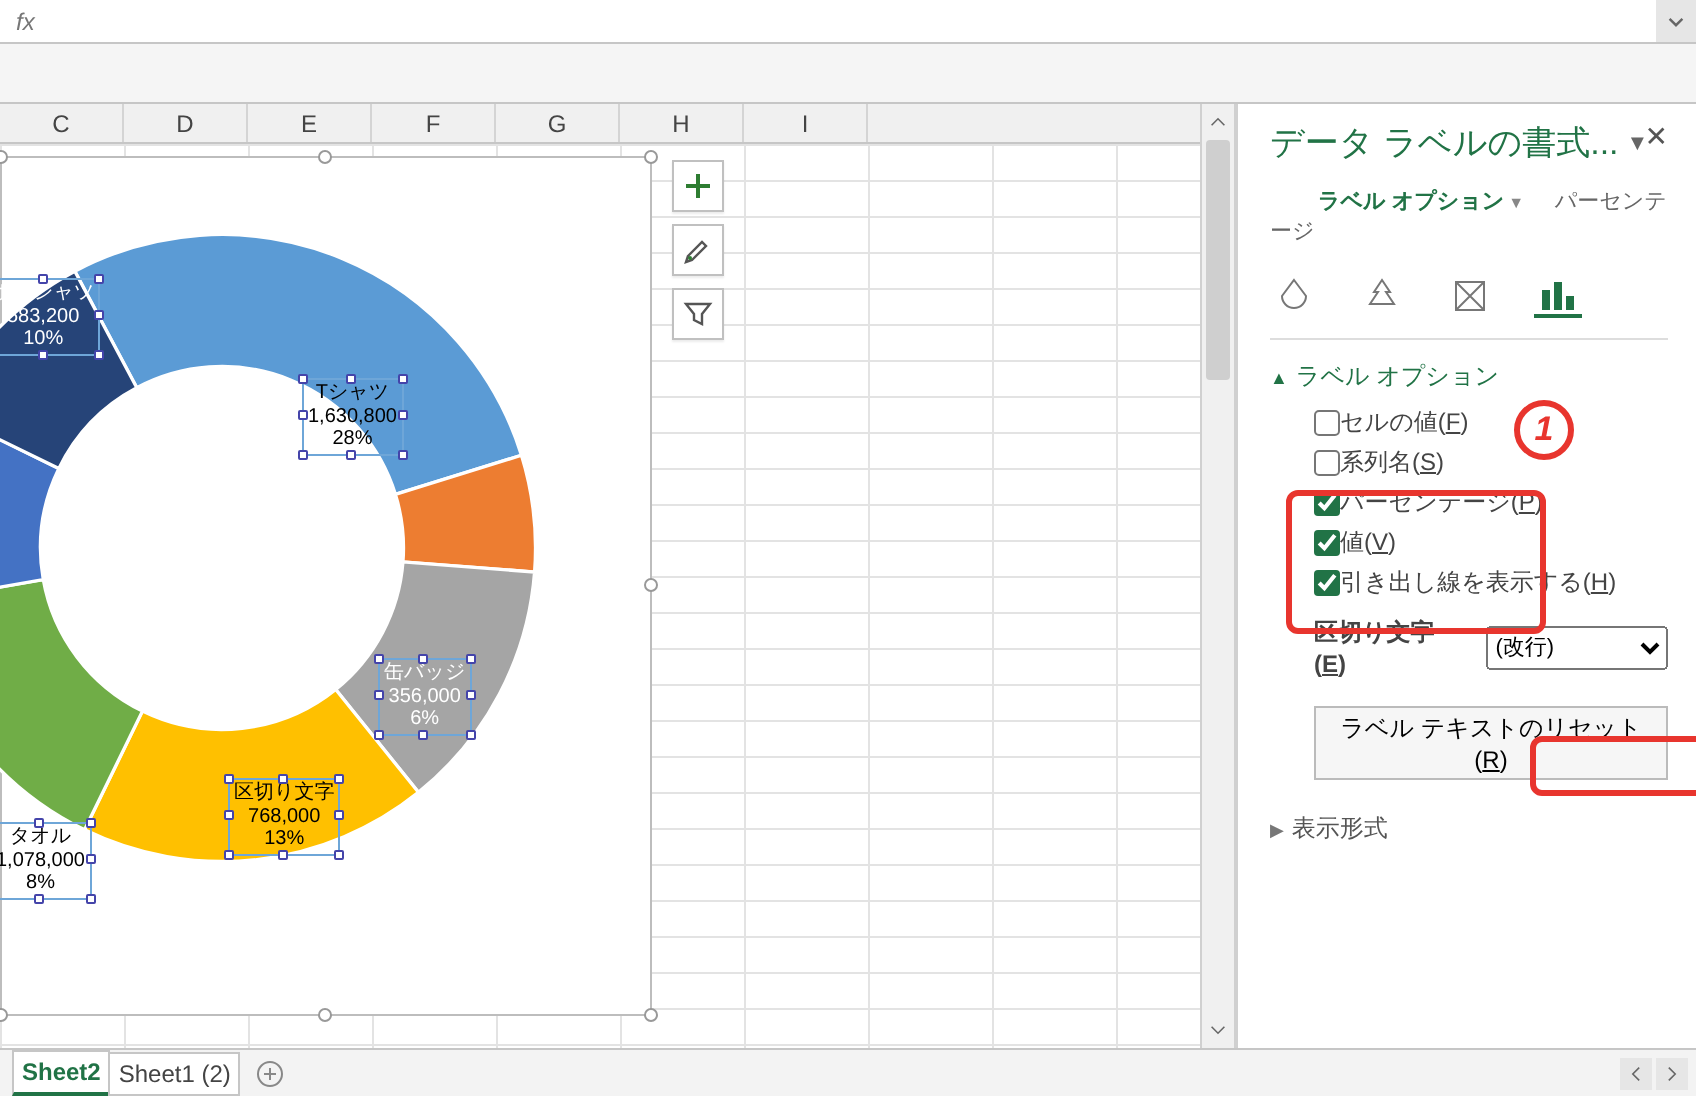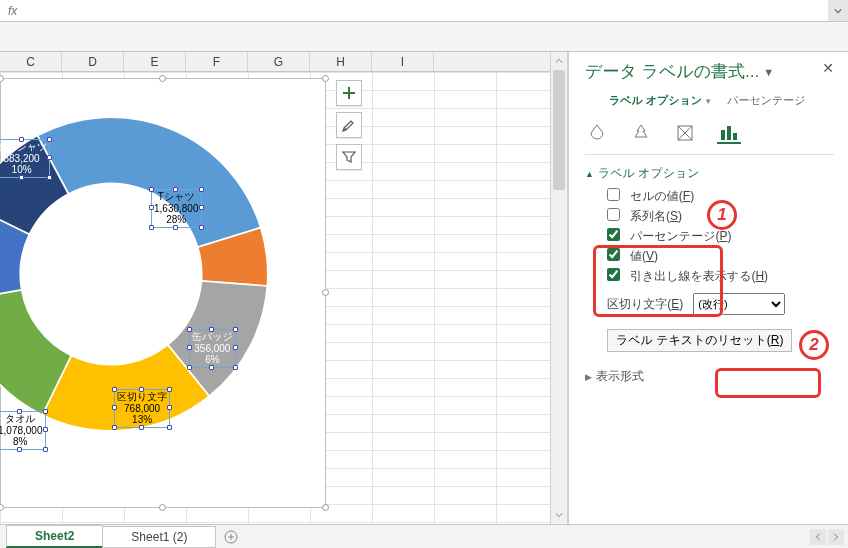--- a/index.html
+++ b/index.html
@@ -52,53 +52,53 @@
   .chart-tools .btn { width:26px; height:26px; background:#fff; border:1px solid #c0c0c0; margin-bottom:6px; display:flex;align-items:center;justify-content:center; box-shadow:0 1px 1px rgba(0,0,0,.08); }
   .chart-tools .btn svg { width:16px;height:16px; }
 
   
   .vdiv { width: 18px; background: #f0f0f0; border-left:1px solid #d0d0d0; border-right:1px solid #d0d0d0; display:flex; flex-direction:column;}
   .vdiv .arrow { height:18px; display:flex;align-items:center;justify-content:center;}
   .vdiv .track { flex:1; position:relative;}
   .vdiv .thumb { position:absolute; top:0; left:2px; right:2px; height:120px; background:#cfcfcf; border-radius:2px;}
 
   
-  .pane { width: 280px; background: #fff; border-left: 1px solid #d0d0d0; padding: 8px 14px 0 16px; position:relative; }
+  .pane { width: 230px; background: #fff; border-left: 1px solid #d0d0d0; padding: 8px 14px 0 16px; position:relative; }
   .pane-title { color: #217346; font-size: 17px; font-weight: normal; display:flex; align-items:center; }
   .pane-title .dd { font-size:11px; color:#666; margin-left:4px; }
   .pane-close { position:absolute; top:8px; right:14px; color:#555; font-size:14px; cursor:pointer; }
   .pane-tabs-text { margin-top:10px; font-size:11px; color:#666; }
   .pane-tabs-text span.active { color:#217346; font-weight:bold;margin-left:24px; }
   .tri { font-size:8px; padding-left:2px; color:#888;}
   .icon-tabs { display:flex; gap:20px; margin:14px 0 10px 0; padding-bottom:10px; border-bottom:1px solid #ddd;}
   .icon-tabs .it { width:24px; height:22px; display:flex;align-items:center;justify-content:center; }
   .icon-tabs .it.active { border-bottom:2px solid #217346;}
   .icon-tabs svg { width:20px; height:20px; }
   
   .section-head { color:#217346; font-size:12px; margin:6px 0 6px 0; display:flex; align-items:center; gap:4px;}
   .section-head .arw { font-size:9px; color:#217346;}
   .subhead { font-size:12px; color:#444; margin:4px 0 4px 12px;}
-  .opt { display:flex; align-items:flex-start; gap:10px; margin:3px 0 3px 22px; font-size:12px; color:#444;}
+  .opt { display:flex; align-items:center; gap:0; margin:3px 0 3px 22px; font-size:12px; color:#444;}
   .opt input { width:13px; height:13px; accent-color:#217346;}
   
   .sep-row { display:flex; align-items:center; gap:10px; margin:8px 0 8px 22px;}
-  .sep-row .lbl { font-size:12px; color:#444; }
+  .sep-row .lbl { font-size:12px; color:#444;font-weight:bold; }
   .sep-row select { height:22px; font-size:11px; width:92px;}
   
   .reset-btn { margin:6px 0 0 22px; padding:2px 8px; border:1px solid #bbb; background:#f6f6f6; font-size:12px;}
   
   .section-head.collapsed .arw { color:#777; }
   
   
   .callout { position:absolute; border:3px solid #e8352e; border-radius:6px; pointer-events:none; z-index:20;}
   .circ { position:absolute; width:30px;height:30px; border:3px solid #e8352e; border-radius:50%; color:#e8352e; display:flex;align-items:center;justify-content:center; font-weight:bold; font-size:17px; background:#fff; z-index:21; font-style:italic;}
 
   
   .sheet-tabs { position:absolute; bottom:0; left:0; right:0; height:24px; background:#f3f3f3; border-top:1px solid #c6c6c6; display:flex; align-items:center; padding-left:6px; gap:0; font-size:12px;}
-  .stab { padding:3px 28px; border:1px solid #c6c6c6; background:#fff; margin-right:-1px; color:#444;}
+  .stab { padding:3px 4px; border:1px solid #c6c6c6; background:#fff; margin-right:-1px; color:#444;}
   .stab.active { border-bottom:2px solid #217346; color:#217346; font-weight:bold;}
   .newsheet { width:20px; height:20px; display:flex;align-items:center;justify-content:center; margin-left:6px; color:#666; border:1px solid transparent;}
   .hsb { flex:1; display:flex; align-items:center; justify-content:flex-end; margin-right:4px;}
   .hsb .arrow{ width:16px;height:16px; background:#e6e6e6; display:flex;align-items:center;justify-content:center; margin-left:2px;}
 
   .u { text-decoration: underline; }
 </style>
 </head>
 <body>
 

